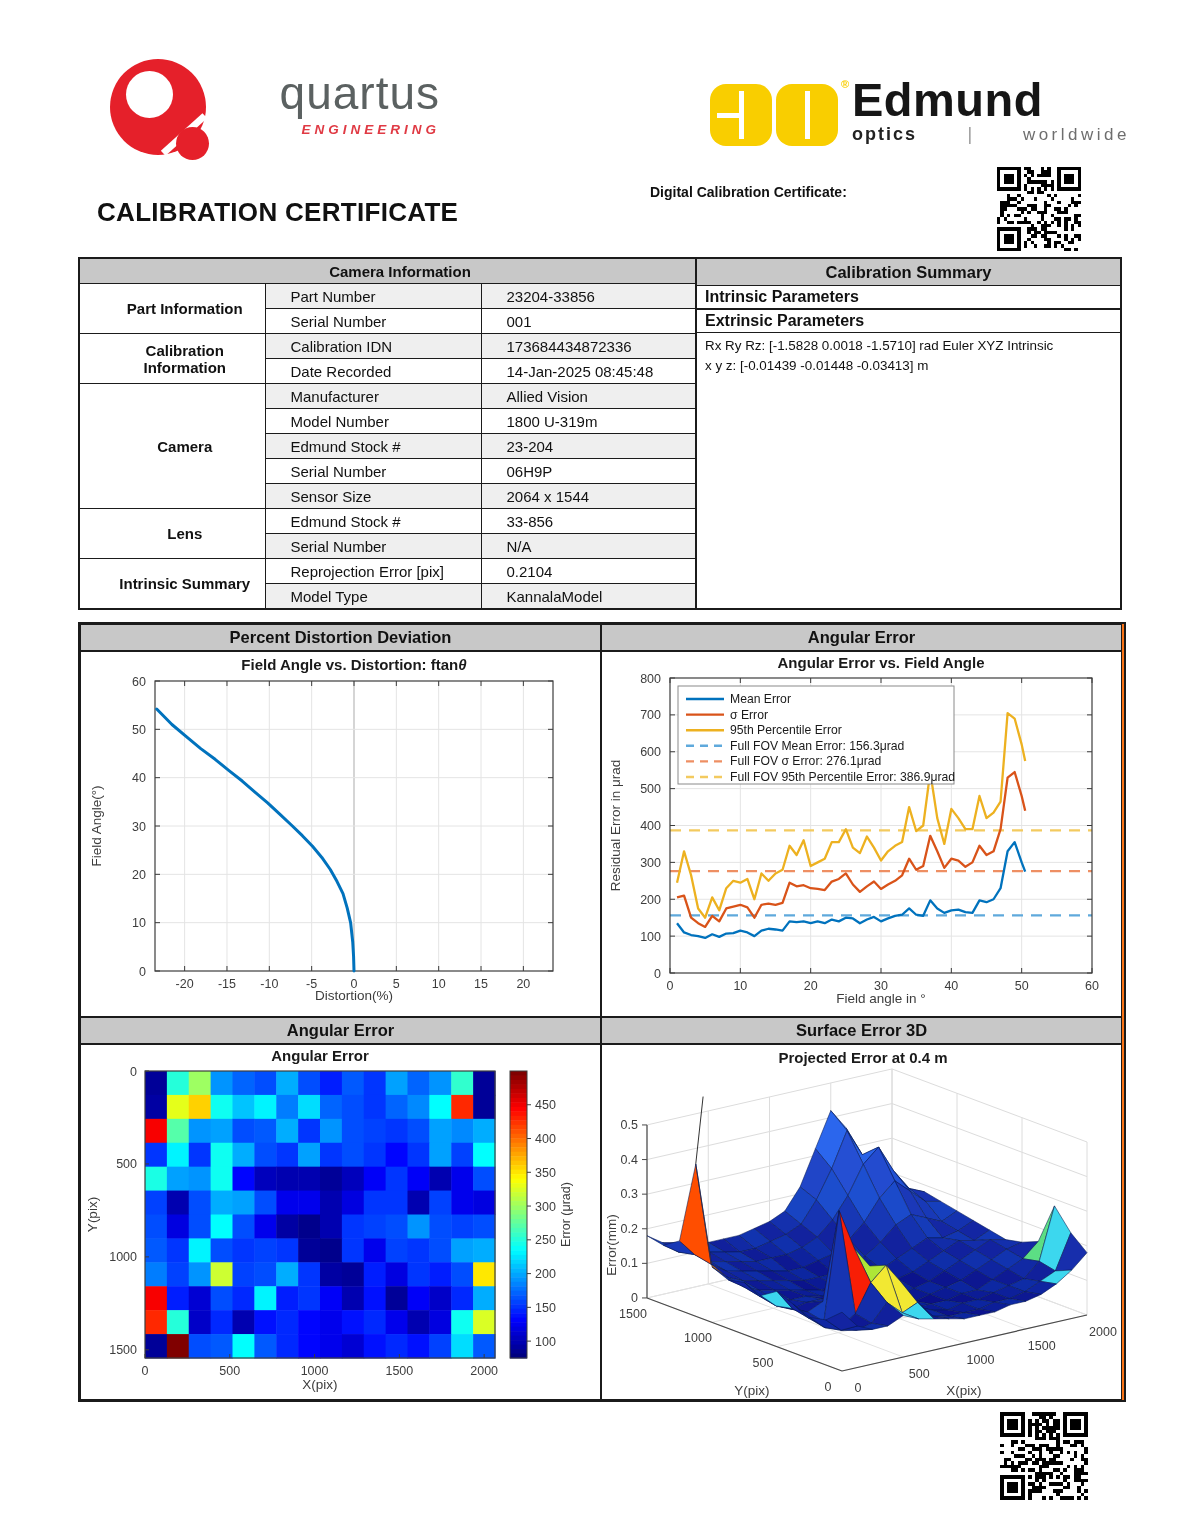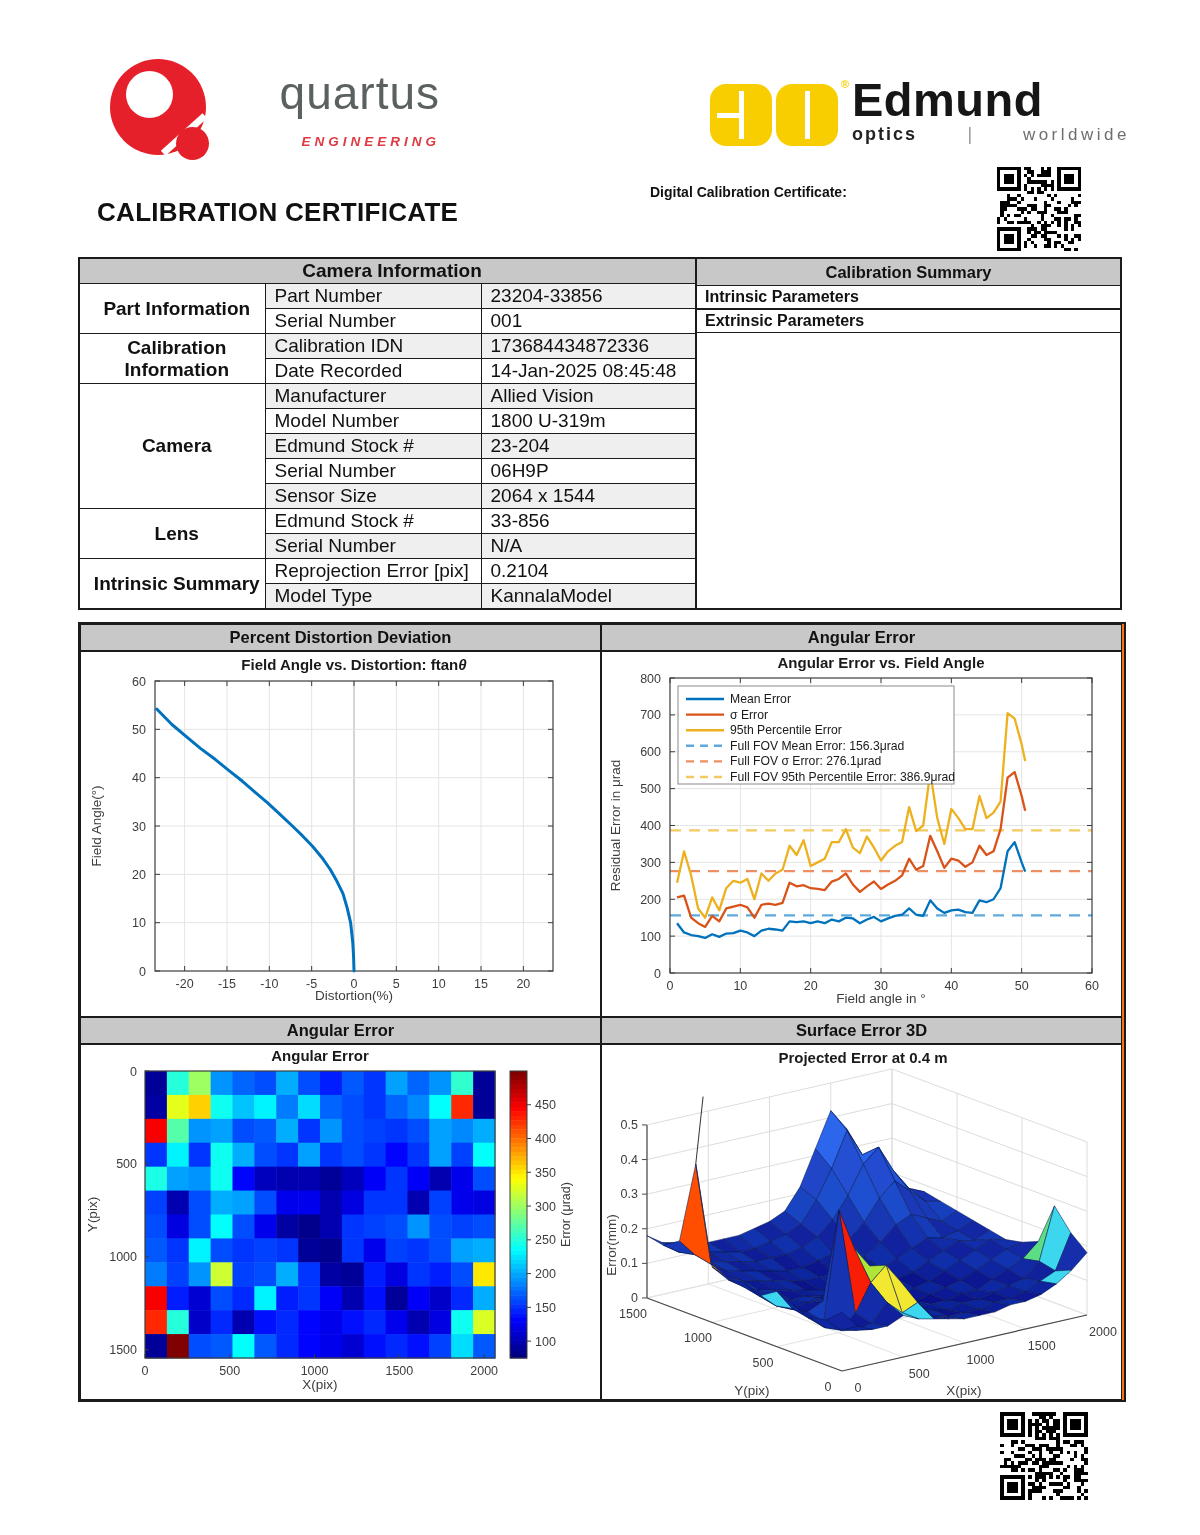--- a/index.html
+++ b/index.html
@@ -7,21 +7,21 @@
         font-family:"Liberation Sans",sans-serif;color:#111;overflow:hidden;}
 
   
   .q-logo{position:absolute;left:110px;top:57px;width:102px;height:104px;}
   .q-big{position:absolute;left:0;top:2px;width:96px;height:96px;border-radius:50%;background:var(--qred);}
   .q-white{position:absolute;left:16px;top:14px;width:47px;height:47px;border-radius:50%;background:#fff;}
   .q-band{position:absolute;left:46px;top:74px;width:56px;height:7px;background:#fff;transform:rotate(-42deg);}
   .q-small{position:absolute;left:66px;top:70px;width:33px;height:33px;border-radius:50%;background:var(--qred);}
   .q-text{position:absolute;left:240px;top:70px;width:200px;text-align:right;}
   .q-name{font-size:46px;color:#5B6161;letter-spacing:1px;line-height:1;margin-top:12px;}
-  .q-sub{display:block;margin-top:18px;font-size:13.5px;font-style:italic;font-weight:bold;
+  .q-sub{display:block;margin-top:6px;font-size:13.5px;font-style:italic;font-weight:bold;
          letter-spacing:4px;color:#E03A44;}
   .eo-logo{position:absolute;left:710px;top:84px;}
   .eo-sq{position:absolute;width:62px;height:62px;background:var(--eyellow);border-radius:16px;top:0;}
   .eo-sq.e{left:0;} .eo-sq.o{left:66px;}
   .eo-vslit{position:absolute;left:28.5px;top:7px;width:5px;height:48px;background:#fff;}
   .eo-hslit{position:absolute;left:7px;top:28.5px;width:24px;height:5px;background:#fff;}
   .eo-reg{position:absolute;left:131px;top:-6px;font-size:11px;color:var(--eyellow);font-weight:bold;}
   .eo-text{position:absolute;left:142px;top:-12px;width:278px;}
   .eo-name{font-size:47px;font-weight:bold;color:#161616;letter-spacing:0.5px;line-height:1.2;}
   .eo-line2{display:flex;justify-content:space-between;margin-top:-4px;align-items:baseline;}
@@ -30,21 +30,21 @@
   .eo-ww{font-size:17px;letter-spacing:3.5px;color:#6e6e6e;}
 
   .page-title{position:absolute;left:97px;top:197px;font-size:26px;font-weight:bold;letter-spacing:0.3px;}
   .dcc-label{position:absolute;left:650px;top:184px;font-size:14px;font-weight:bold;}
   .qr-top{position:absolute;left:997px;top:167px;width:84px;height:84px;}
   .qr-bottom{position:absolute;left:1000px;top:1412px;width:88px;height:88px;}
 
   
   .info{position:absolute;left:78px;top:257px;width:1044px;display:flex;align-items:stretch;}
   table.cam{border-collapse:collapse;width:617px;table-layout:fixed;}
-  table.cam td{border:1px solid #1b1b1b;font-size:19px;height:24px;padding:0 0 0 9px;vertical-align:middle;}
+  table.cam td{border:1px solid #1b1b1b;font-size:15px;height:24px;padding:0 0 0 25px;vertical-align:middle;}
   table.cam{border:2px solid #1b1b1b;}
   td.thead{background:var(--hgray);font-weight:bold;font-size:16.5px;text-align:center;padding:0;height:26px;}
   td.group{font-weight:bold;text-align:center;padding:0 4px;font-size:15.5px;background:#fff;}
   tr.shade td.fld,tr.shade td.val{background:var(--shade);}
   .summary{width:427px;border:2px solid #1b1b1b;border-left:none;display:flex;flex-direction:column;}
   .sum-head{background:var(--hgray);font-weight:bold;font-size:16.5px;text-align:center;
             height:26px;line-height:26px;border-bottom:1px solid #1b1b1b;}
   .sum-title{font-weight:bold;font-size:16px;padding:2px 0 2px 8px;border-bottom:1px solid #1b1b1b;}
   .sum-title.ext{border-top:1px solid #1b1b1b;}
   .sum-body{font-size:13.4px;line-height:1.5;padding:3px 8px;}
@@ -354,20 +354,24 @@
           <tr class="shade">
             <td class="fld">Model Type</td>
             <td class="val">KannalaModel</td>
           </tr>
         </tbody>
     </table>
     <div class="summary">
       <div class="sum-head">Calibration Summary</div>
       <div class="sum-title">Intrinsic Parameters</div>
       <div class="sum-title ext">Extrinsic Parameters</div>
+      <div class="sum-body" style="height:50px;">
+          <div>Rx Ry Rz: [-1.5828 0.0018 -1.5710] rad Euler XYZ Intrinsic</div>
+          <div>x y z: [-0.01439 -0.01448 -0.03413] m</div>
+        </div>
     </div>
   </div>
 
   <div class="charts">
     <div class="phead">Percent Distortion Deviation</div>
     <div class="phead">Angular Error</div>
     <div class="pcell">
         <svg id="c1" viewBox="0 0 519 364" width="519" height="364">
           <rect x="74" y="29" width="398" height="290" fill="#fff"></rect>
           <line x1="103.63829787234042" y1="29" x2="103.63829787234042" y2="319" stroke="#E4E4E4" stroke-width="1"></line>

